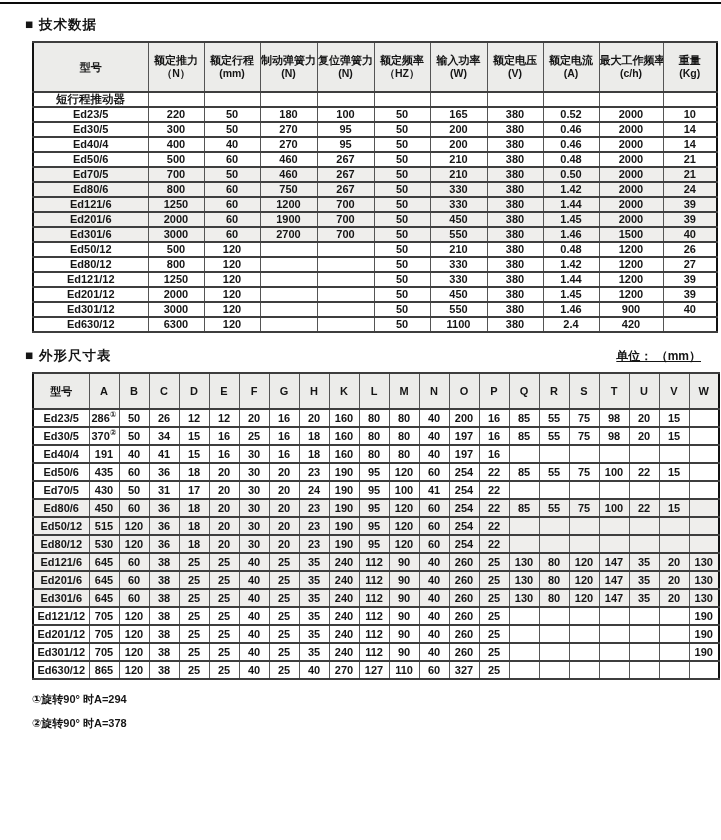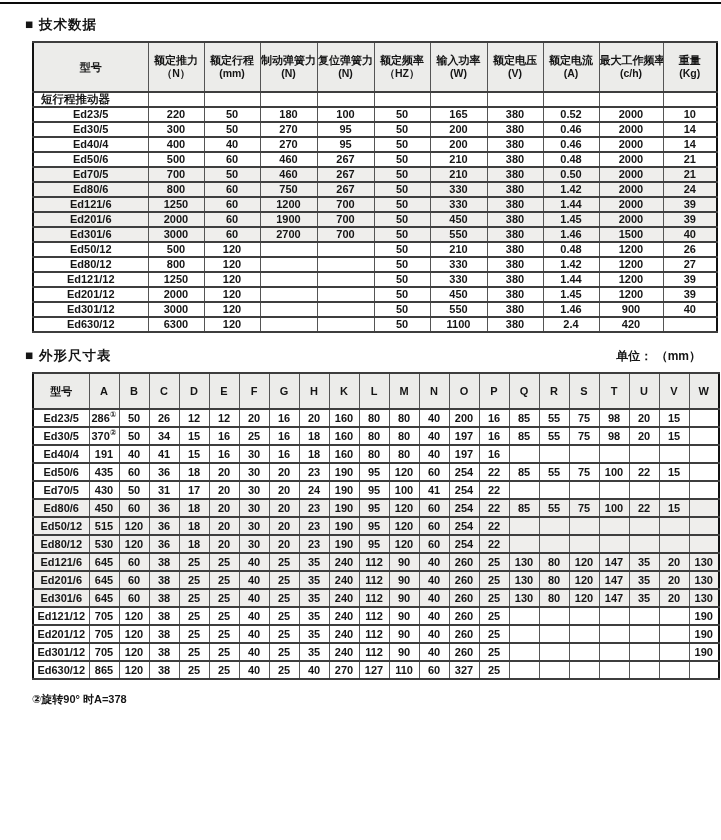--- a/index.html
+++ b/index.html
@@ -5,36 +5,36 @@
   html,body{margin:0;padding:0;}
   body{
     width:721px;height:840px;background:#ffffff;position:relative;
     font-family:"Liberation Sans","DejaVu Sans",sans-serif;color:#151515;
     overflow:hidden;
   }
   .topline{position:absolute;top:2px;left:0;width:721px;height:2px;background:#0a0a0a;}
   .heading{margin:16px 0 7px 25px;font-size:13.5px;font-weight:bold;letter-spacing:1px;}
   .heading2row{display:flex;justify-content:space-between;align-items:flex-end;
     margin:14px 20px 7px 25px;}
-  .unit-label{font-size:12px;font-weight:bold;}
+  .unit-label{font-size:12px;font-weight:bold;text-decoration:underline;}
   table{border-collapse:collapse;table-layout:fixed;margin-left:32px;background:#fff;}
   #tech-table{width:684px;}
   #dim-table{width:686px;}
   th,td{
     border:1px solid #555;border-top:2px solid #3e3e3e;border-bottom:2px solid #3e3e3e;
     text-align:center;vertical-align:middle;
     font-size:11px;font-weight:bold;padding:0;overflow:hidden;white-space:nowrap;
   }
   table{border:2px solid #111;}
   thead th{background:#ececea;height:48px;font-size:11px;line-height:13px;}
   #dim-table thead th{height:34px;}
   .hunit{font-weight:bold;font-size:10.5px;}
   #tech-table tbody td{height:13px;line-height:13px;}
   #dim-table tbody td{height:16px;line-height:16px;}
-  tr.section-row td{height:16px;text-align:left;padding-left:7px;font-size:11.5px;font-family:Liberation Serif, serif;}
+  tr.section-row td{height:16px;text-align:left;padding-left:22px;font-size:11.5px;font-family:Liberation Serif, serif;}
   tr.shaded td{background:#efeeec;}
   td.model-cell{font-size:11px;}
   sup{font-size:8px;line-height:0;vertical-align:super;}
   .notes{margin:12px 0 0 32px;font-size:11px;font-weight:bold;}
   .notes .note-line{display:flex;margin-bottom:9px;}
   .note-ref{width:163px;}
 </style>
 </head>
 <body>
 
@@ -728,15 +728,18 @@
         <td></td>
         <td></td>
         <td></td>
         <td></td>
       </tr>
     </tbody>
 </table>
 
 <div class="notes">
   <div class="note-line">
+    <span class="note-ref">①旋转90° 时A=294</span>
+  </div>
+  <div class="note-line">
     <span class="note-ref">②旋转90° 时A=378</span>
   </div>
 </div>
 
 </body></html>

